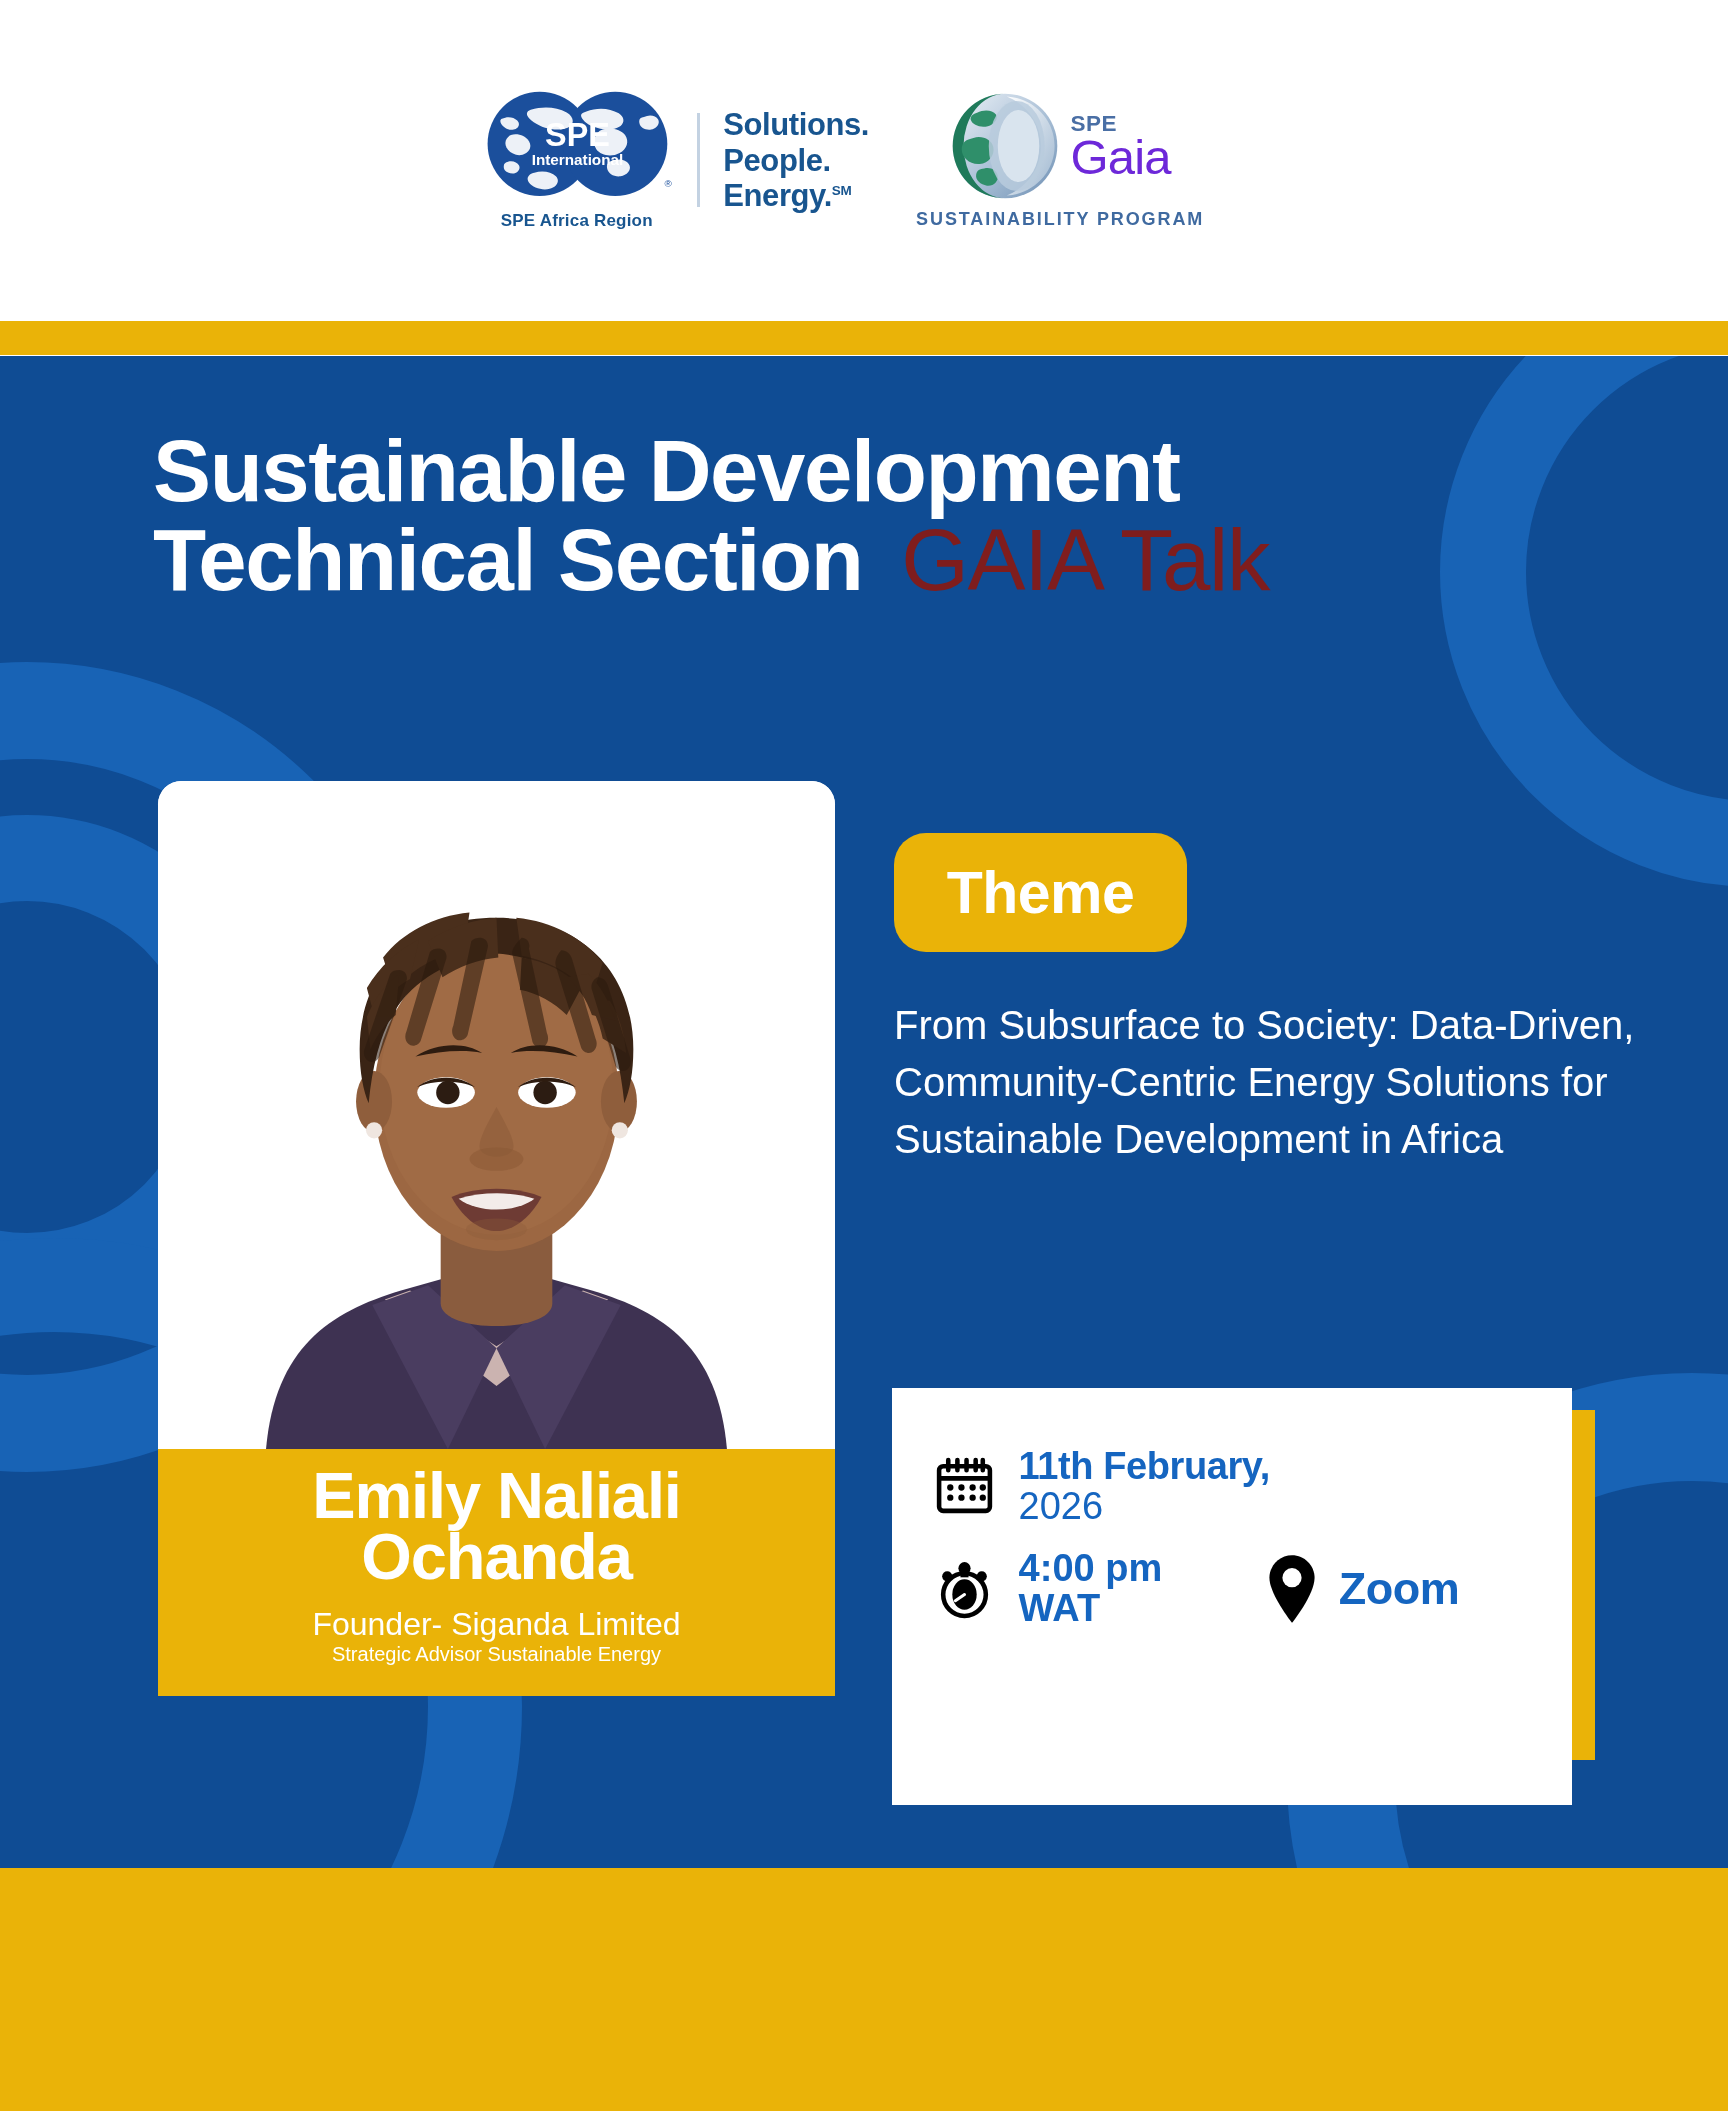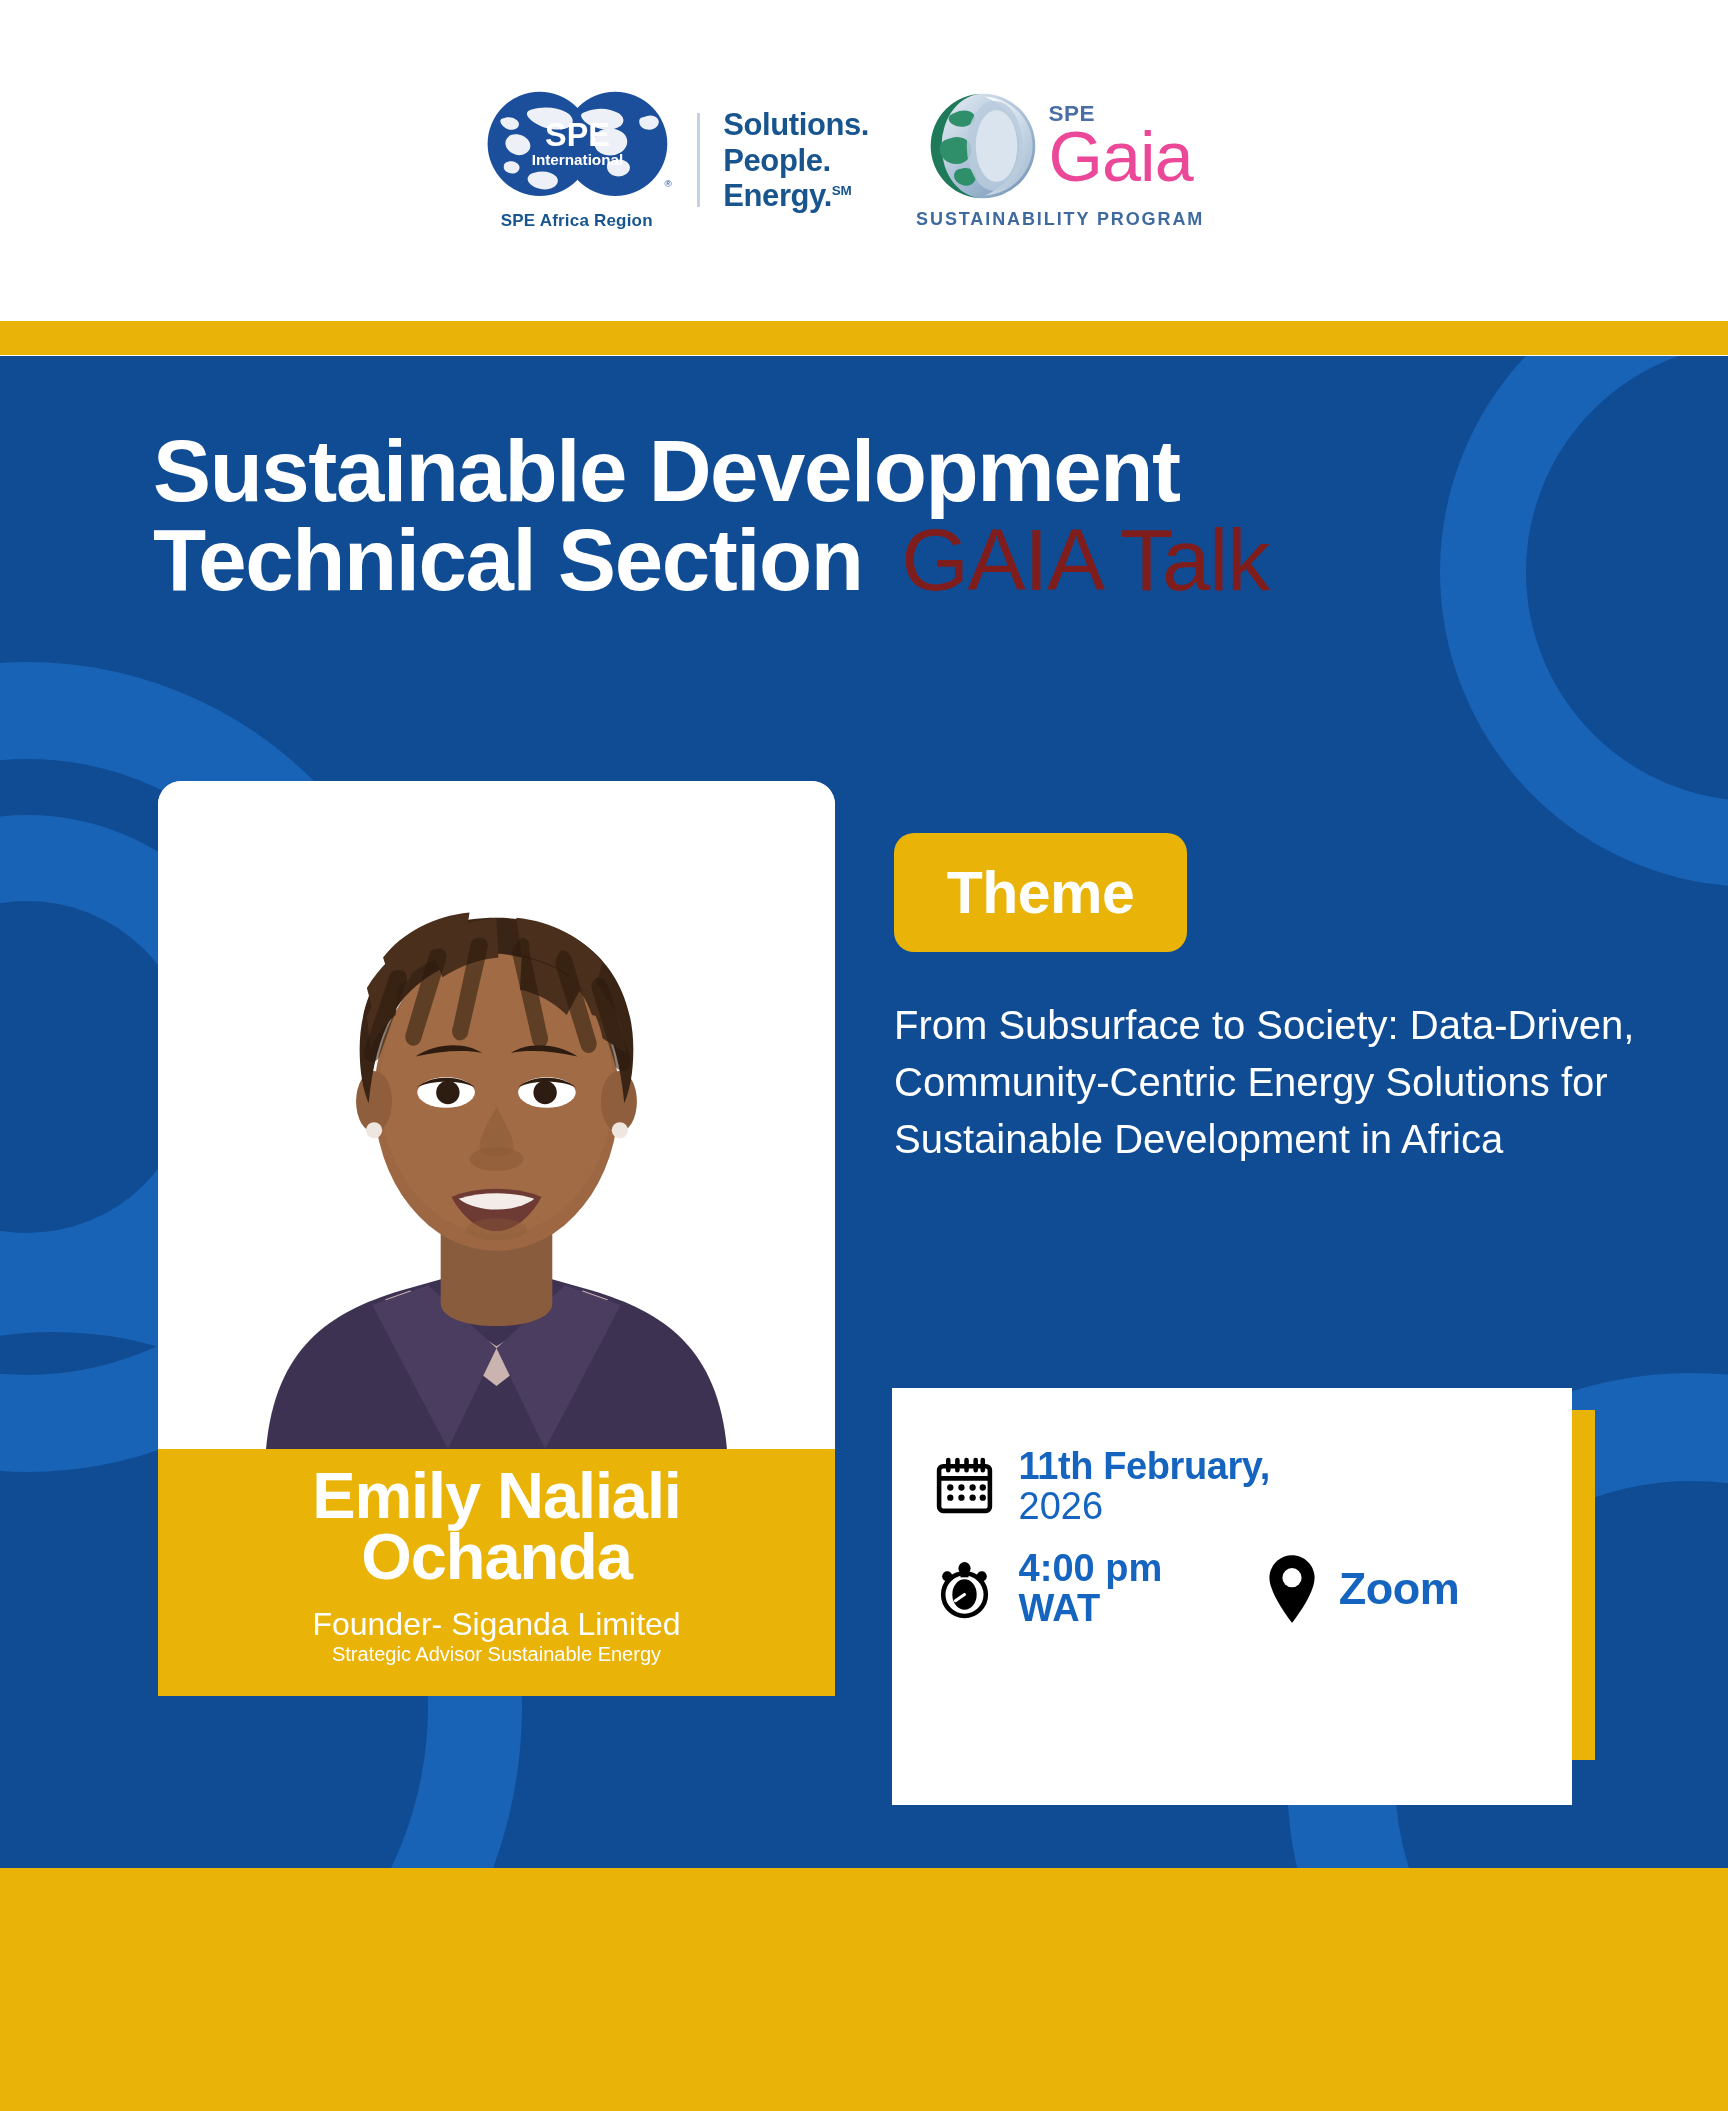--- a/index.html
+++ b/index.html
@@ -25,21 +25,21 @@
   .spe-divider { width:2.7px; height:94px; background:#c3d2e2; }
   .spe-tagline {
     font-size:31px; font-weight:bold; color:#18558f;
     line-height:1.16; letter-spacing:-0.4px;
   }
   .spe-tagline sup { font-size:13.5px; vertical-align:super; }
   .logo-gaia { display:flex; flex-direction:column; align-items:center; }
   .gaia-top { display:flex; align-items:center; gap:10.8px; }
   .gaia-words { display:flex; flex-direction:column; align-items:flex-start; line-height:1; }
   .gaia-spe { font-size:22.5px; font-weight:bold; color:#4a6fa5; letter-spacing:0.5px; }
-  .gaia-name { font-size:70px; color:#ec4899; line-height:.92; letter-spacing:-0.9px; font-weight:400;}
+  .gaia-name { font-size:49px; color:#6d28d9; line-height:.92; letter-spacing:-0.9px; font-weight:400;}
   .gaia-sub {
     font-size:18px; font-weight:bold; color:#3f6aa0; letter-spacing:1.9px;
     margin-top:7.2px;
   }
 
   
   .top-rule { position:absolute; left:0; top:321px; width:1728px; height:34px; background:#eab308; }
 
   
   .body-blue {
@@ -76,21 +76,21 @@
   }
   .sp-name {
     font-size:65px; font-weight:800; line-height:.94; letter-spacing:-1.1px;
   }
   .sp-role1 { font-size:32px; font-weight:400; margin-top:20px; line-height:1.12; }
   .sp-role2 { font-size:20px; font-weight:400; line-height:1.12; }
 
   
   .theme-badge {
     position:absolute; left:894px; top:833px; width:293px; height:119px;
-    background:#eab308; border-radius:20px;
+    background:#eab308; border-radius:32px;
     display:flex; align-items:center; justify-content:center;
   }
   .theme-badge span { color:#ffffff; font-size:59px; font-weight:800; letter-spacing:-0.5px; }
   .theme-text {
     position:absolute; left:894px; top:997px; width:774px;
     color:#ffffff; font-size:40px; font-weight:400; line-height:1.42;
   }
 
   
   .info-shadow {

